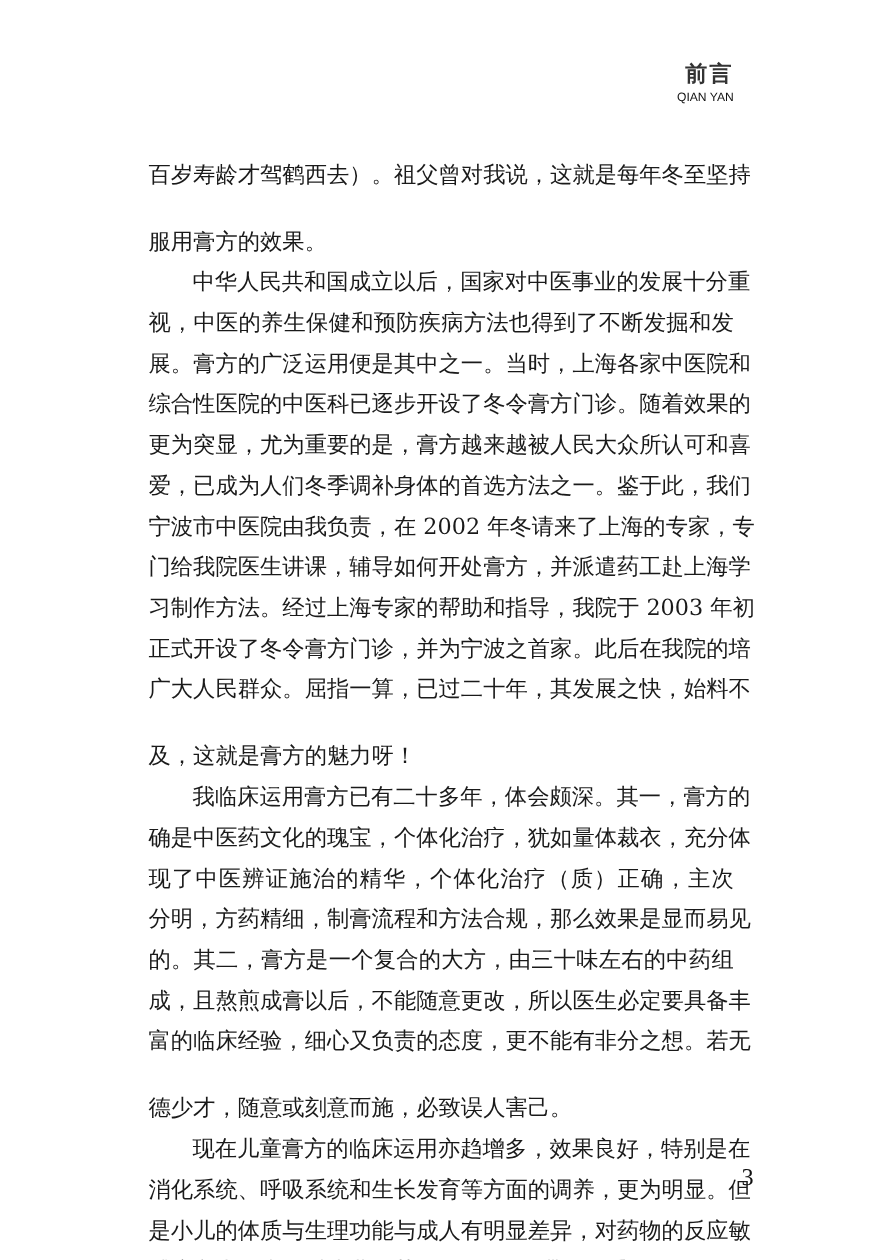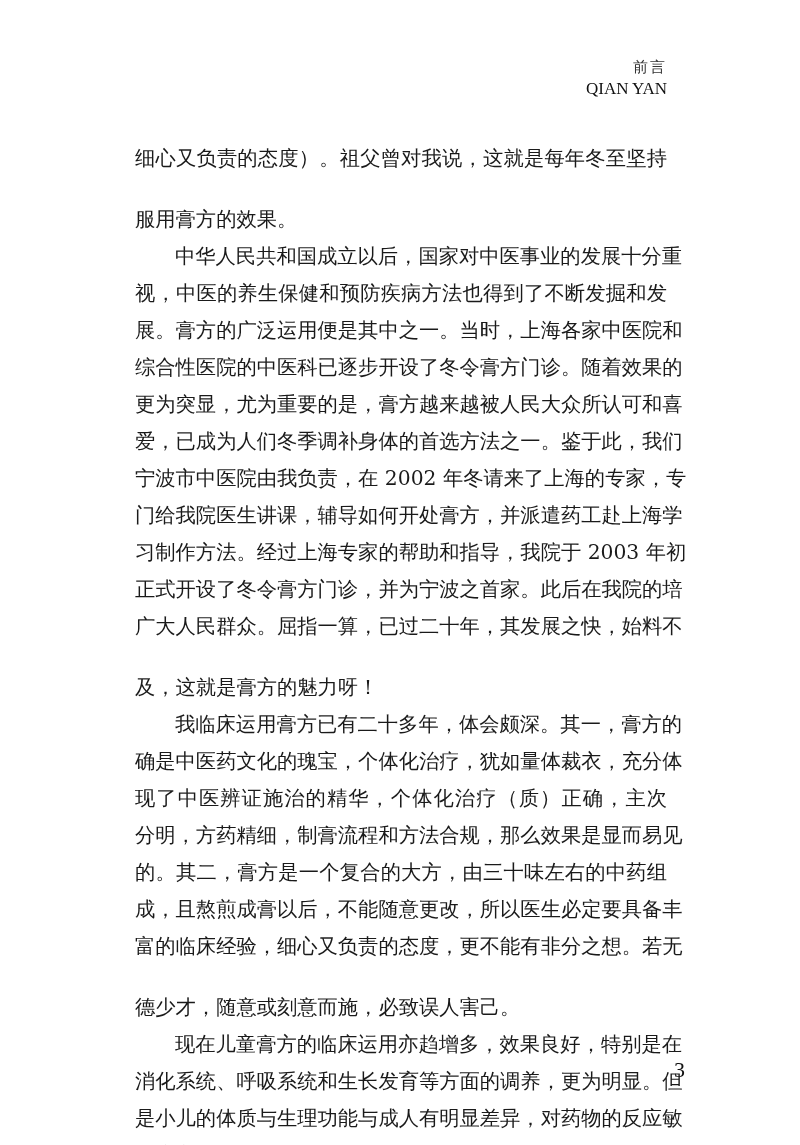--- a/index.html
+++ b/index.html
@@ -1,35 +1,35 @@
 <!DOCTYPE html>
 <html><head>
   <meta charset="utf-8">
   <style>
     html, body { margin: 0; padding: 0; background: #ffffff; }
     body { width: 800px; height: 1145px; position: relative; overflow: hidden; color: #1a1a1a; }
     .header { position: absolute; right: 133px; top: 56px; text-align: right; }
-    .header-cn { font-family: "DejaVu Serif", serif; font-size: 15px; line-height: 22px; letter-spacing: 2px; color: #333; }
-    .header-en { font-family: Liberation Serif, serif; font-size: 17px; line-height: 22px; color: #111; }
+    .header-cn { font-family: "DejaVu Serif", serif; font-size: 20px; line-height: 22px; letter-spacing: 2px; color: #333; font-weight: bold; }
+    .header-en { font-family: Liberation Sans, sans-serif; font-size: 11px; line-height: 22px; color: #111; }
     .page { position: absolute; left: 135px; top: 140px; width: 532px; }
     .line { font-family: "DejaVu Serif", serif; font-size: 20.3px; height: 37px; line-height: 37px; white-space: nowrap; text-align: justify; text-align-last: justify; }
     .line.last { text-align-last: left; margin-top: 24px; }
     .line.indent { padding-left: 40px; }
     .page-number { position: absolute; left: 674px; top: 1057px; font-family: "Liberation Serif", serif; font-size: 22px; color: #111; }
   </style>
 </head>
 <body>
 
 <div class="header">
   <div class="header-cn">前言</div>
   <div class="header-en">QIAN YAN</div>
 </div>
 
 <div class="page" id="page-body">
-    <div class="line">细心又负责的态度）。祖父曾对我说，这就是每年冬至坚持</div>
+    <div class="line">百岁寿龄才驾鹤西去）。祖父曾对我说，这就是每年冬至坚持</div>
     <div class="line last">服用膏方的效果。</div>
     <div class="line indent">中华人民共和国成立以后，国家对中医事业的发展十分重</div>
     <div class="line">视，中医的养生保健和预防疾病方法也得到了不断发掘和发</div>
     <div class="line">展。膏方的广泛运用便是其中之一。当时，上海各家中医院和</div>
     <div class="line">综合性医院的中医科已逐步开设了冬令膏方门诊。随着效果的</div>
     <div class="line">更为突显，尤为重要的是，膏方越来越被人民大众所认可和喜</div>
     <div class="line">爱，已成为人们冬季调补身体的首选方法之一。鉴于此，我们</div>
     <div class="line">宁波市中医院由我负责，在 2002 年冬请来了上海的专家，专</div>
     <div class="line">门给我院医生讲课，辅导如何开处膏方，并派遣药工赴上海学</div>
     <div class="line">习制作方法。经过上海专家的帮助和指导，我院于 2003 年初</div>

